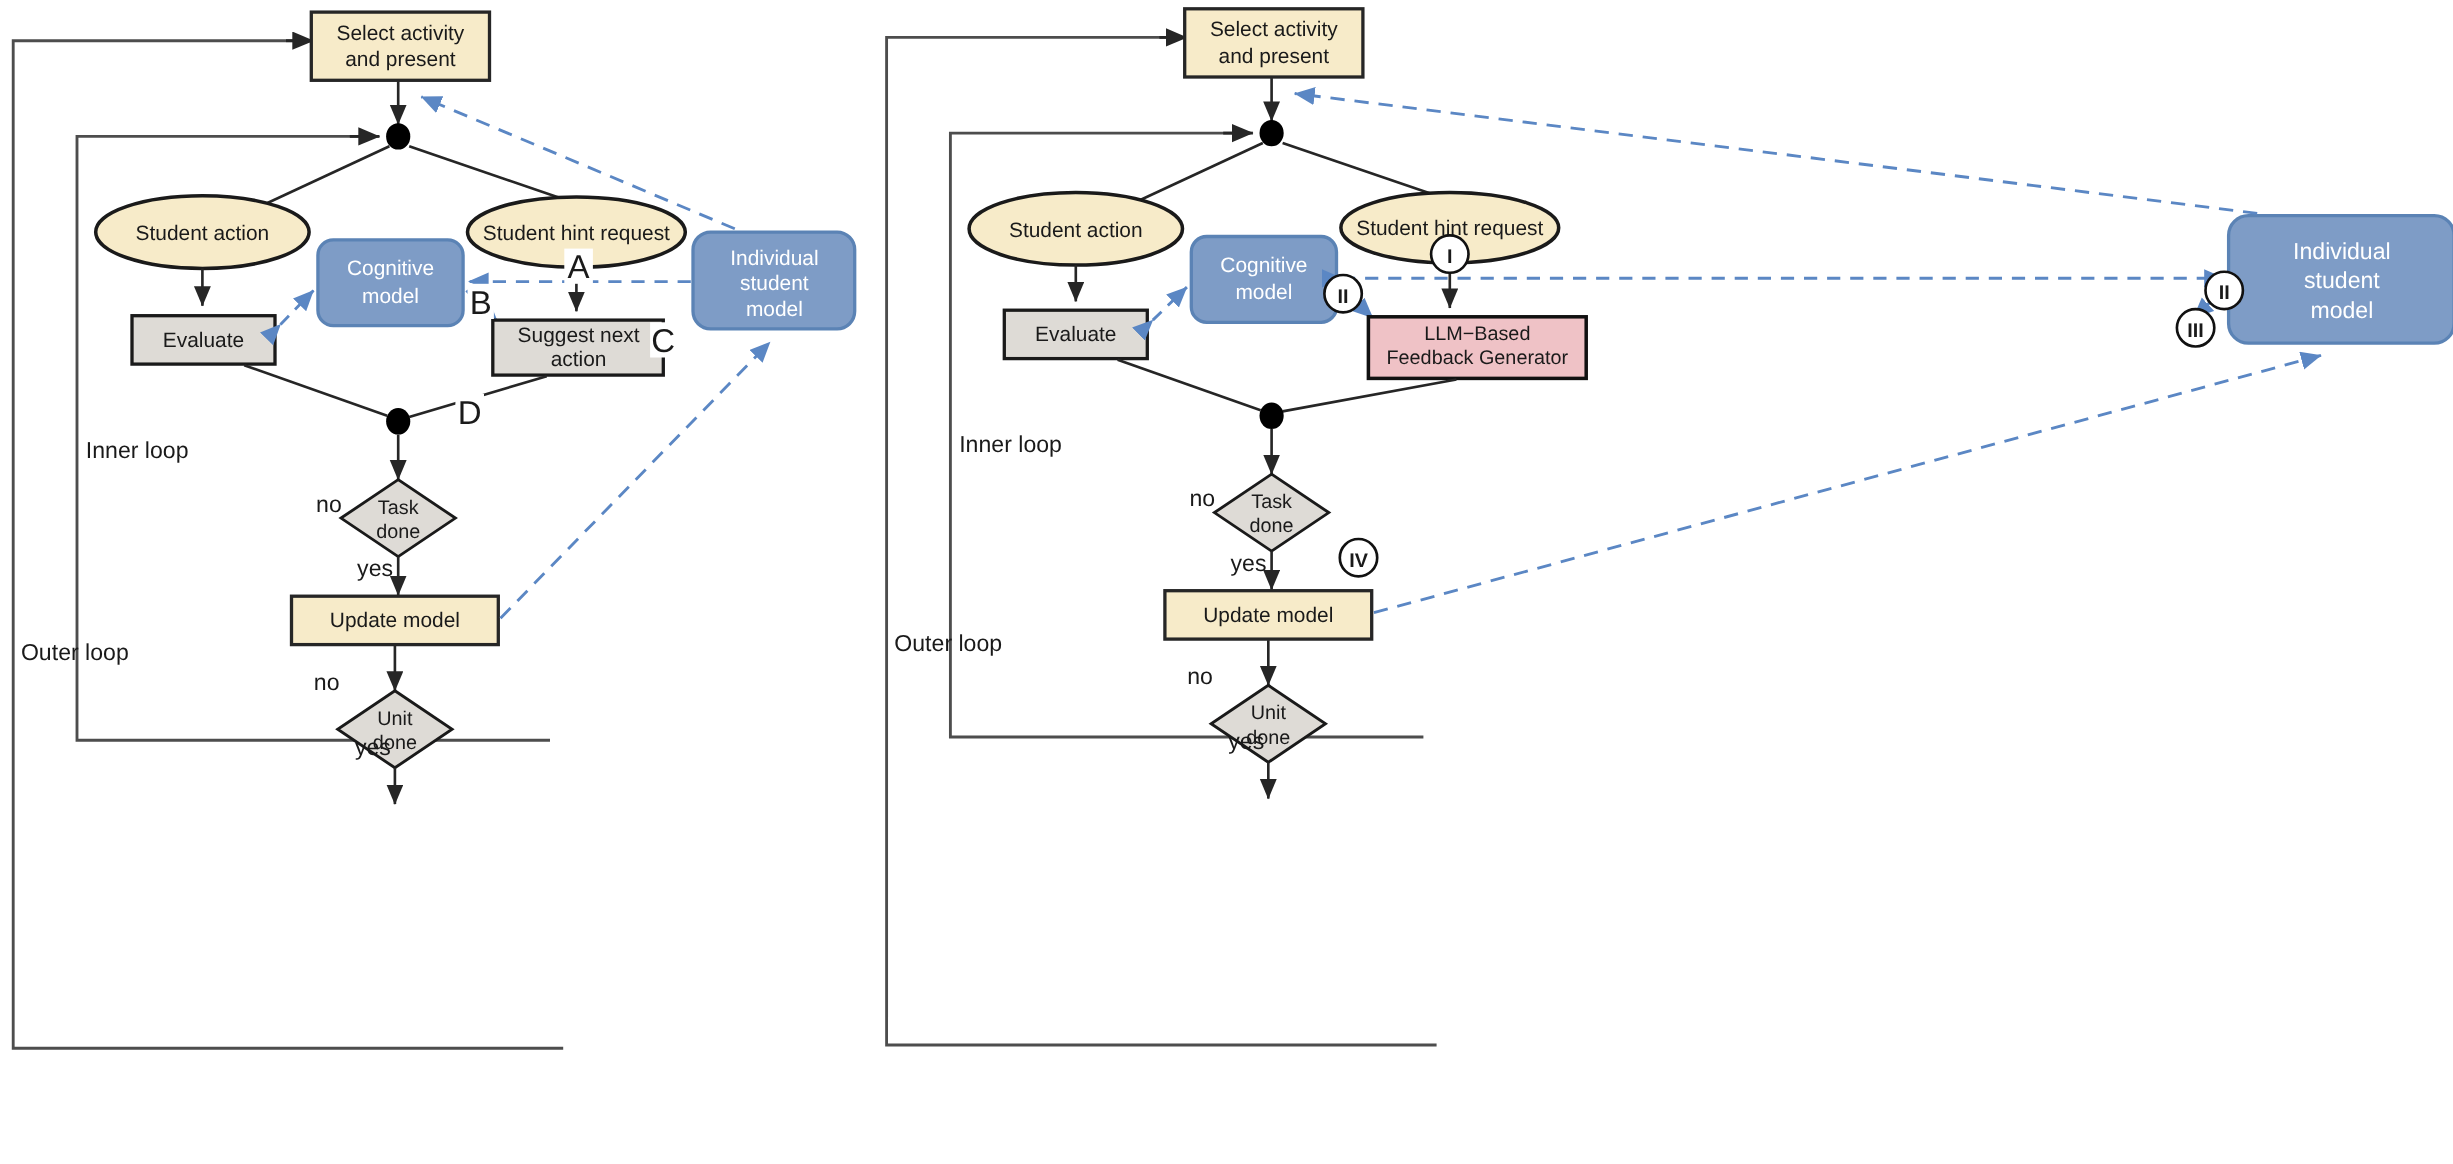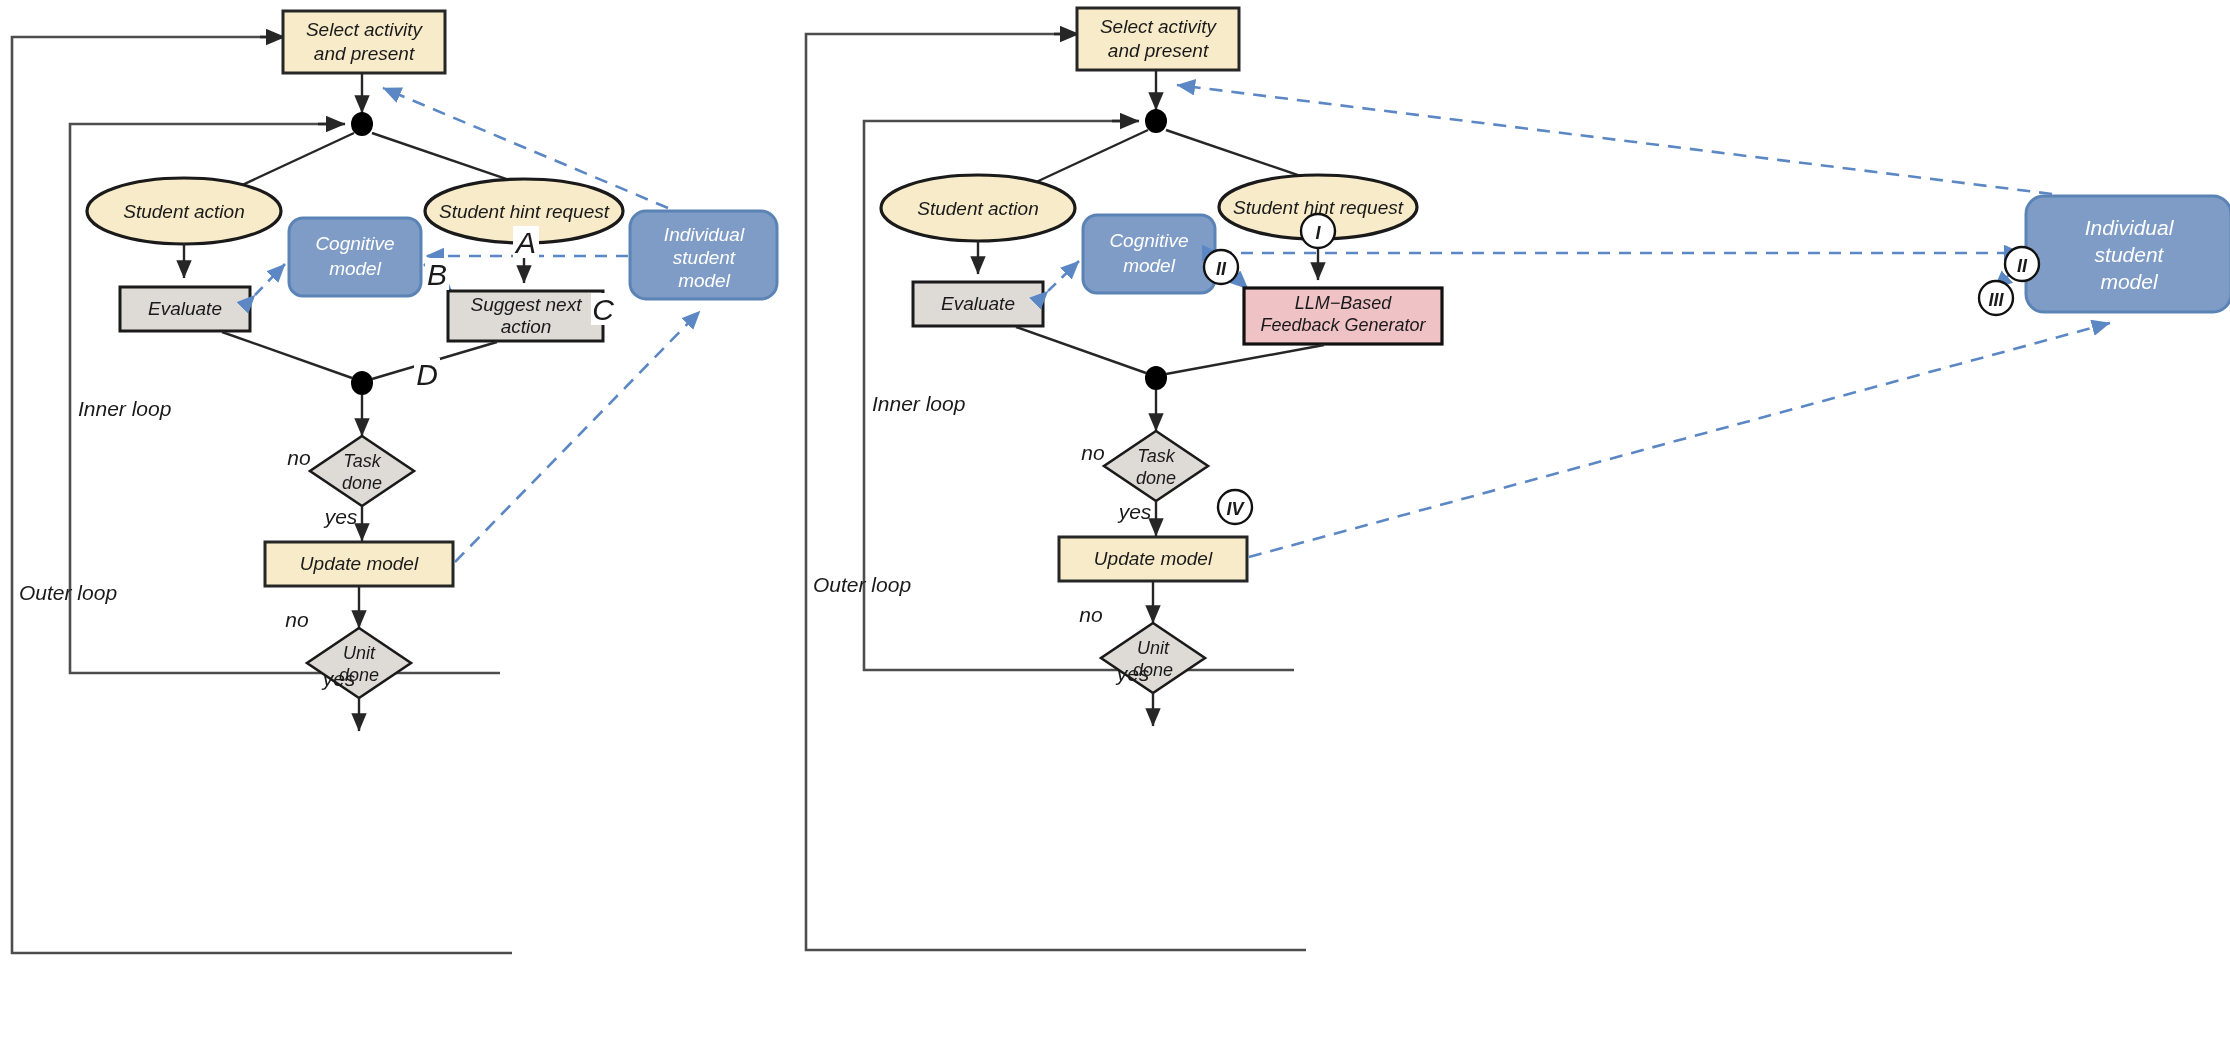--- a/index.html
+++ b/index.html
@@ -1,17 +1,17 @@
 <!DOCTYPE html>
 <html><head>
 <meta charset="utf-8">
 <style>
   html,body{margin:0;padding:0;background:#ffffff;}
   body{width:2230px;height:1058px;overflow:hidden;font-family:"Liberation Sans",sans-serif;}
-  #stage{position:relative;width:2230px;height:1058px;background:#fff;font-style:italic;}
+  #stage{position:relative;width:2230px;height:1058px;background:#fff;}
   svg{display:block;}
   .nd-txt{font-family:"Liberation Sans",sans-serif;fill:#1a1a1a;}
 </style>
 </head>
 <body>
 
 <div id="stage">
 <svg width="2230" height="1058" viewBox="0 0 2230 1058" xmlns="http://www.w3.org/2000/svg">
   <defs>
     <marker id="ah" markerWidth="9" markerHeight="9" refX="7.4" refY="3.2" orient="auto">

